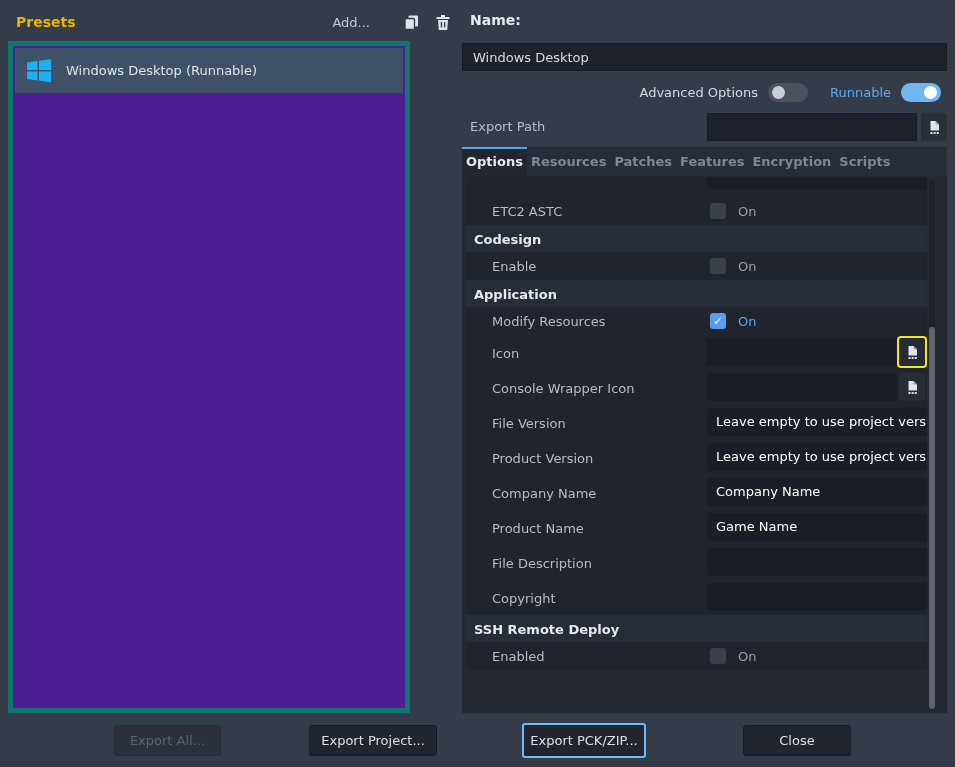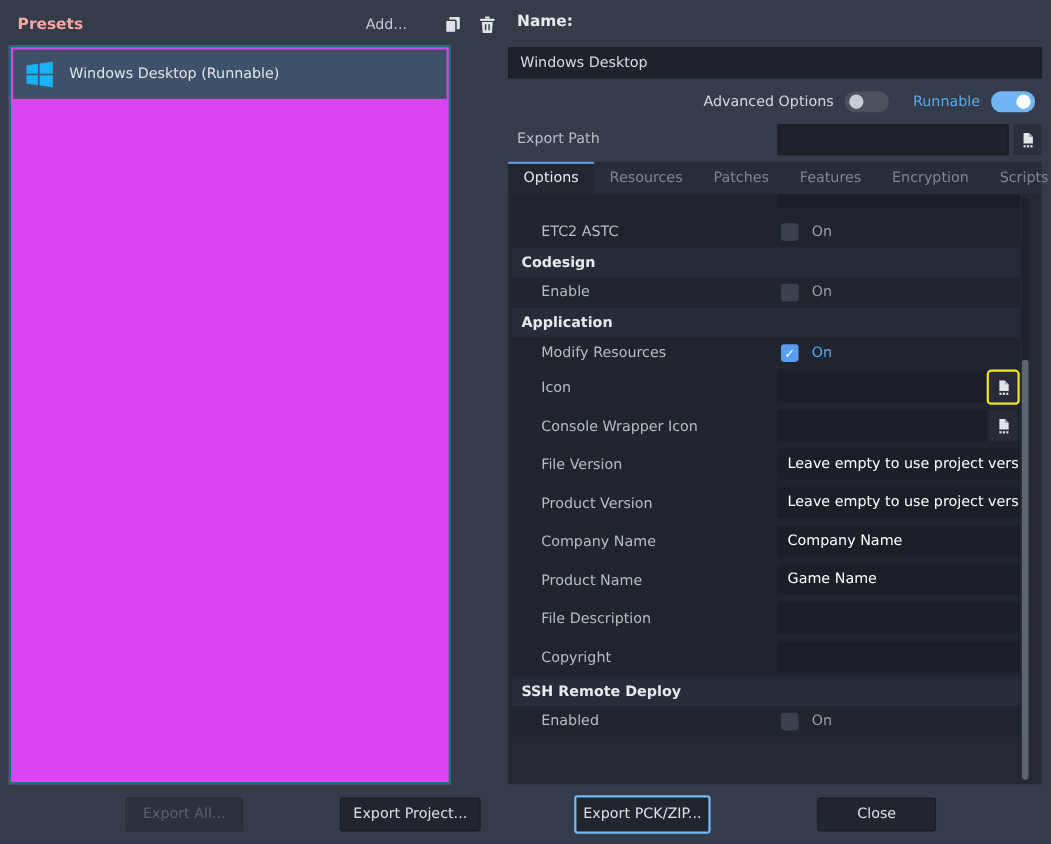--- a/index.html
+++ b/index.html
@@ -2,26 +2,26 @@
 <html><head>
 <meta charset="utf-8">
 <style>
   html,body{margin:0;padding:0;background:#353c49;}
   .dialog{position:relative;width:955px;height:767px;background:#353c49;overflow:hidden;
     font-family:"DejaVu Sans","Liberation Sans",sans-serif;font-size:13px;color:#e2e5e9;}
 
   
   .left-panel{position:absolute;left:8px;top:0;width:450px;height:713px;}
   .presets-header{position:absolute;left:8px;right:4px;top:9px;height:26px;display:flex;align-items:center;}
-  .presets-title{font-weight:bold;font-size:14px;color:#fca5a5;}
+  .presets-title{font-weight:bold;font-size:14px;color:#eab308;}
   .flex-spacer{flex:1;}
   .add-link{color:#c3c9d1;margin-right:20px;cursor:default;}
   .icon-btn{width:22px;height:22px;display:flex;align-items:center;justify-content:center;margin-left:10px;}
-  .preset-list{position:absolute;left:0;top:41px;width:402px;height:672px;background:#d946ef;
-    border:2px solid #0f766e;box-sizing:border-box;}
+  .preset-list{position:absolute;left:0;top:41px;width:402px;height:672px;background:#4c1d95;
+    border:5px solid #0f766e;box-sizing:border-box;}
   .preset-item{margin:2px;height:45px;background:#3e5168;display:flex;align-items:center;
     padding-left:10px;gap:13px;}
   .preset-label{color:#e0e4e9;}
 
   
   .right-panel{position:absolute;left:462px;top:0;width:485px;height:594px;}
   .name-label{position:absolute;left:8px;top:12px;font-weight:bold;font-size:14px;color:#e8eaee;}
   .name-field{position:absolute;left:0;top:43px;width:485px;height:28px;background:#1d222b;
     border:1px solid #171b22;box-sizing:border-box;display:flex;align-items:center;
     padding-left:10px;color:#d9dce0;}
@@ -35,21 +35,21 @@
   .toggle.off .knob{left:4px;background:#c9cdd3;}
   .toggle.on .knob{right:4px;background:#ffffff;}
   .export-path-label{position:absolute;left:8px;top:119px;color:#b9bfc8;}
   .export-path-field{position:absolute;left:245px;top:113px;width:210px;height:28px;
     background:#1d222b;border:1px solid #171b22;box-sizing:border-box;}
   .export-path-btn{position:absolute;left:459px;top:113px;width:26px;height:28px;background:#2a303a;
     border-radius:2px;display:flex;align-items:center;justify-content:center;}
 
   
   .tabs{position:absolute;left:0;top:147px;width:485px;height:29px;display:flex;background:#282e38;}
-  .tab{padding:0 14px;line-height:26px;color:#7e8793;border-top:2px solid transparent;box-sizing:border-box;height:29px;}
+  .tab{padding:0 4px;line-height:26px;color:#7e8793;border-top:2px solid transparent;box-sizing:border-box;height:29px;font-weight:bold;}
   .tab.selected{background:#21262f;color:#e7e9ec;border-top-color:#5a9ff0;}
 
   
   .tabpanel{position:absolute;left:0;top:176px;width:485px;height:537px;background:#232831;}
   .tree{position:absolute;left:4px;top:1px;width:461px;}
   .tree-row{position:relative;width:100%;}
   .tree-row.check,.tree-row.text,.tree-row.file,.tree-row.partial{background:#1f242d;}
   .tree-row.category{background:#272d38;}
   .cat-label{position:absolute;left:8px;top:50%;transform:translateY(-50%);font-weight:bold;color:#e6e9ed;}
   .row-label{position:absolute;left:26px;top:50%;transform:translateY(-50%);color:#b7bdc5;white-space:nowrap;}

